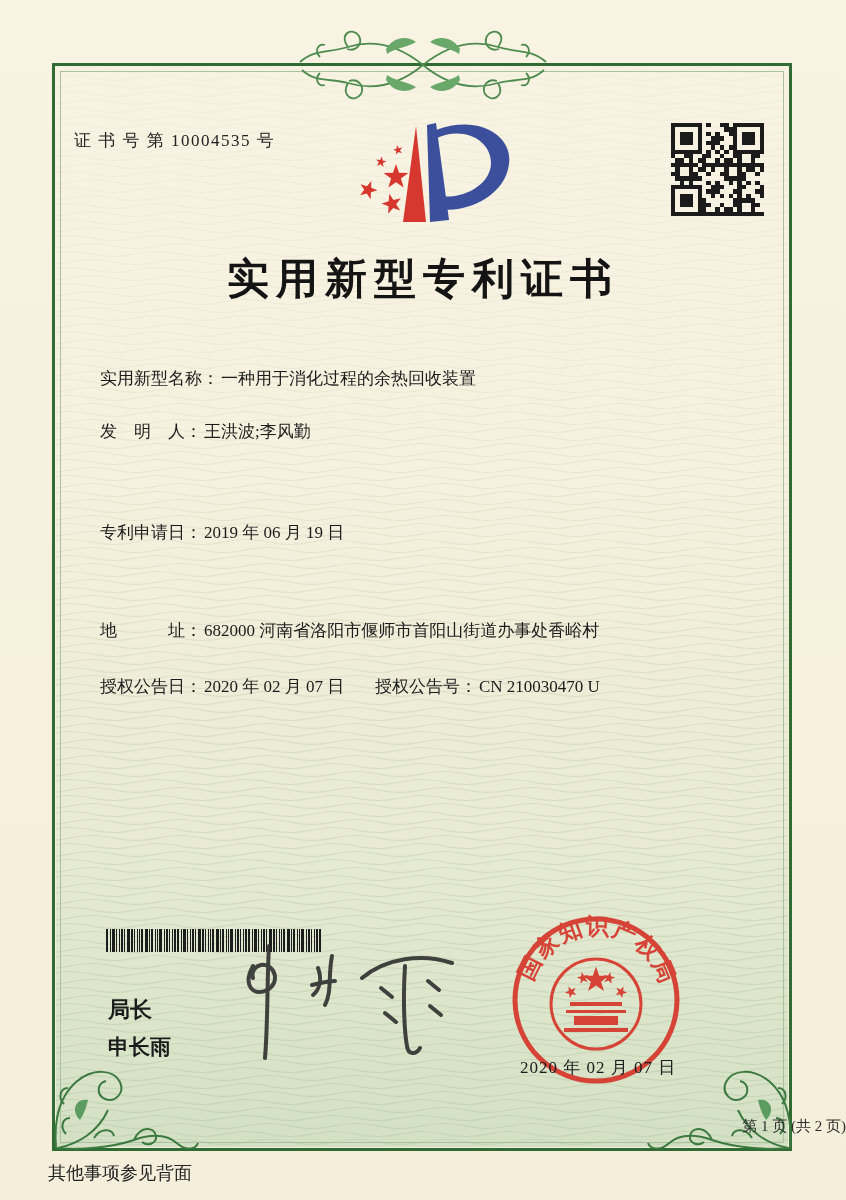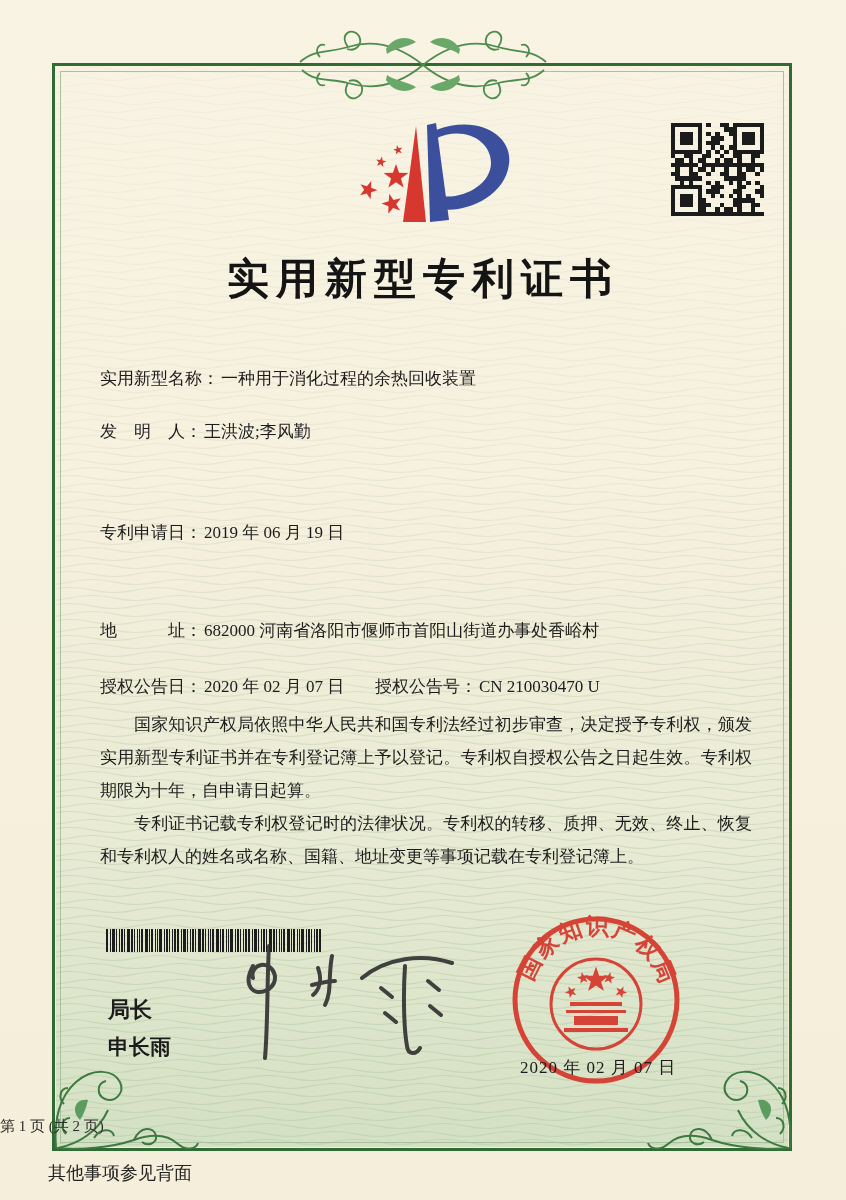--- a/index.html
+++ b/index.html
@@ -26,21 +26,21 @@
   .paras p{margin:0;text-indent:34px;}
   
   #barcode{left:106px;top:929px;width:224px;height:23px;display:flex;align-items:stretch;}
   #barcode div{background:#1c1c1c;}
   
   .sig-title{left:108px;top:995px;font-size:22px;font-weight:600;}
   .sig-name{left:108px;top:1033px;font-size:21px;font-weight:600;}
   
   .seal-date{left:512px;top:1056px;width:172px;text-align:center;font-size:17px;letter-spacing:1px;color:#1b1b1b;}
   
-  .page-info{left:0;top:1117px;width:846px;text-align:left;font-size:15px;color:#2e2e2e;}
+  .page-info{left:0;top:1117px;width:846px;text-align:right;font-size:15px;color:#2e2e2e;}
   .back-note{left:0;top:1161px;width:846px;text-align:left;font-size:18px;color:#232323;padding-left:48px;}
   
   #qr{left:671px;top:123px;width:93px;height:93px;display:grid;grid-template-columns:repeat(21,1fr);grid-template-rows:repeat(21,1fr);}
   #qr .d{background:#1b1b1b;}
   .flip{transform:scaleX(-1);}
 </style>
 </head>
 <body>
 
 <svg width="0" height="0" style="position:absolute">
@@ -216,20 +216,21 @@
       <path d="M84,92 C90,78 104,78 106,88 C107,95 98,99 92,94"></path>
       <path d="M16,86 C10,80 12,70 20,70"></path>
       <path d="M44,90 C50,80 62,80 64,88"></path>
       <path d="M14,56 C8,50 10,40 18,40"></path>
     </g>
   </svg>
   <svg class="abs flip" style="left:646px;top:1048px;width:150px;height:104px" viewBox="0 0 150 104">
     <use href="#cornOrn"></use>
   </svg>
 
+  <div class="abs cert-no">证 书 号 第 10004535 号</div>
 
   <svg class="abs" style="left:337px;top:110px;width:188px;height:132px" viewBox="0 0 188 132">
     <path d="M79,16 L66,112 L89,112 Z" fill="#d6372e"></path>
     <path d="M90,15 L99,13 L112,110 L93,112 Z" fill="#3c4f9c"></path>
     <path d="M99,20 C142,4 176,26 172,54 C168,88 126,103 105,99 L102,86 C127,90 154,74 154,53 C154,30 126,15 98,29 Z" fill="#3c4f9c"></path>
     <use href="#star" fill="#d6372e" transform="translate(59,67) scale(1.3)"></use>
     <use href="#star" fill="#d6372e" transform="translate(55,94) rotate(-15) scale(1.05)"></use>
     <use href="#star" fill="#d6372e" transform="translate(31,80) rotate(20) scale(0.95)"></use>
     <use href="#star" fill="#d6372e" transform="translate(44,52) rotate(10) scale(0.55)"></use>
     <use href="#star" fill="#d6372e" transform="translate(61,40) rotate(-12) scale(0.5)"></use>
@@ -693,24 +694,20 @@
   <div class="abs field-row" style="top:620px">
     <span>地　　　址：</span><span class="fval">682000 河南省洛阳市偃师市首阳山街道办事处香峪村</span>
   </div>
   <div class="abs field-row" style="top:676px">
     <span>授权公告日：</span><span class="fval">2020 年 02 月 07 日</span>
     <span class="grant-no-group">
       <span>授权公告号：</span><span class="fval">CN 210030470 U</span>
     </span>
   </div>
 
-  <div class="abs paras">
-    <p>国家知识产权局依照中华人民共和国专利法经过初步审查，决定授予专利权，颁发实用新型专利证书并在专利登记簿上予以登记。专利权自授权公告之日起生效。专利权期限为十年，自申请日起算。</p>
-    <p>专利证书记载专利权登记时的法律状况。专利权的转移、质押、无效、终止、恢复和专利权人的姓名或名称、国籍、地址变更等事项记载在专利登记簿上。</p>
-  </div>
 
   <div id="barcode" class="abs">
       <div style="width: 2px; margin-right: 2px;"></div>
       <div style="width: 1px; margin-right: 1px;"></div>
       <div style="width: 3px; margin-right: 1px;"></div>
       <div style="width: 1px; margin-right: 2px;"></div>
       <div style="width: 1px; margin-right: 1px;"></div>
       <div style="width: 2px; margin-right: 1px;"></div>
       <div style="width: 1px; margin-right: 2px;"></div>
       <div style="width: 3px; margin-right: 1px;"></div>

